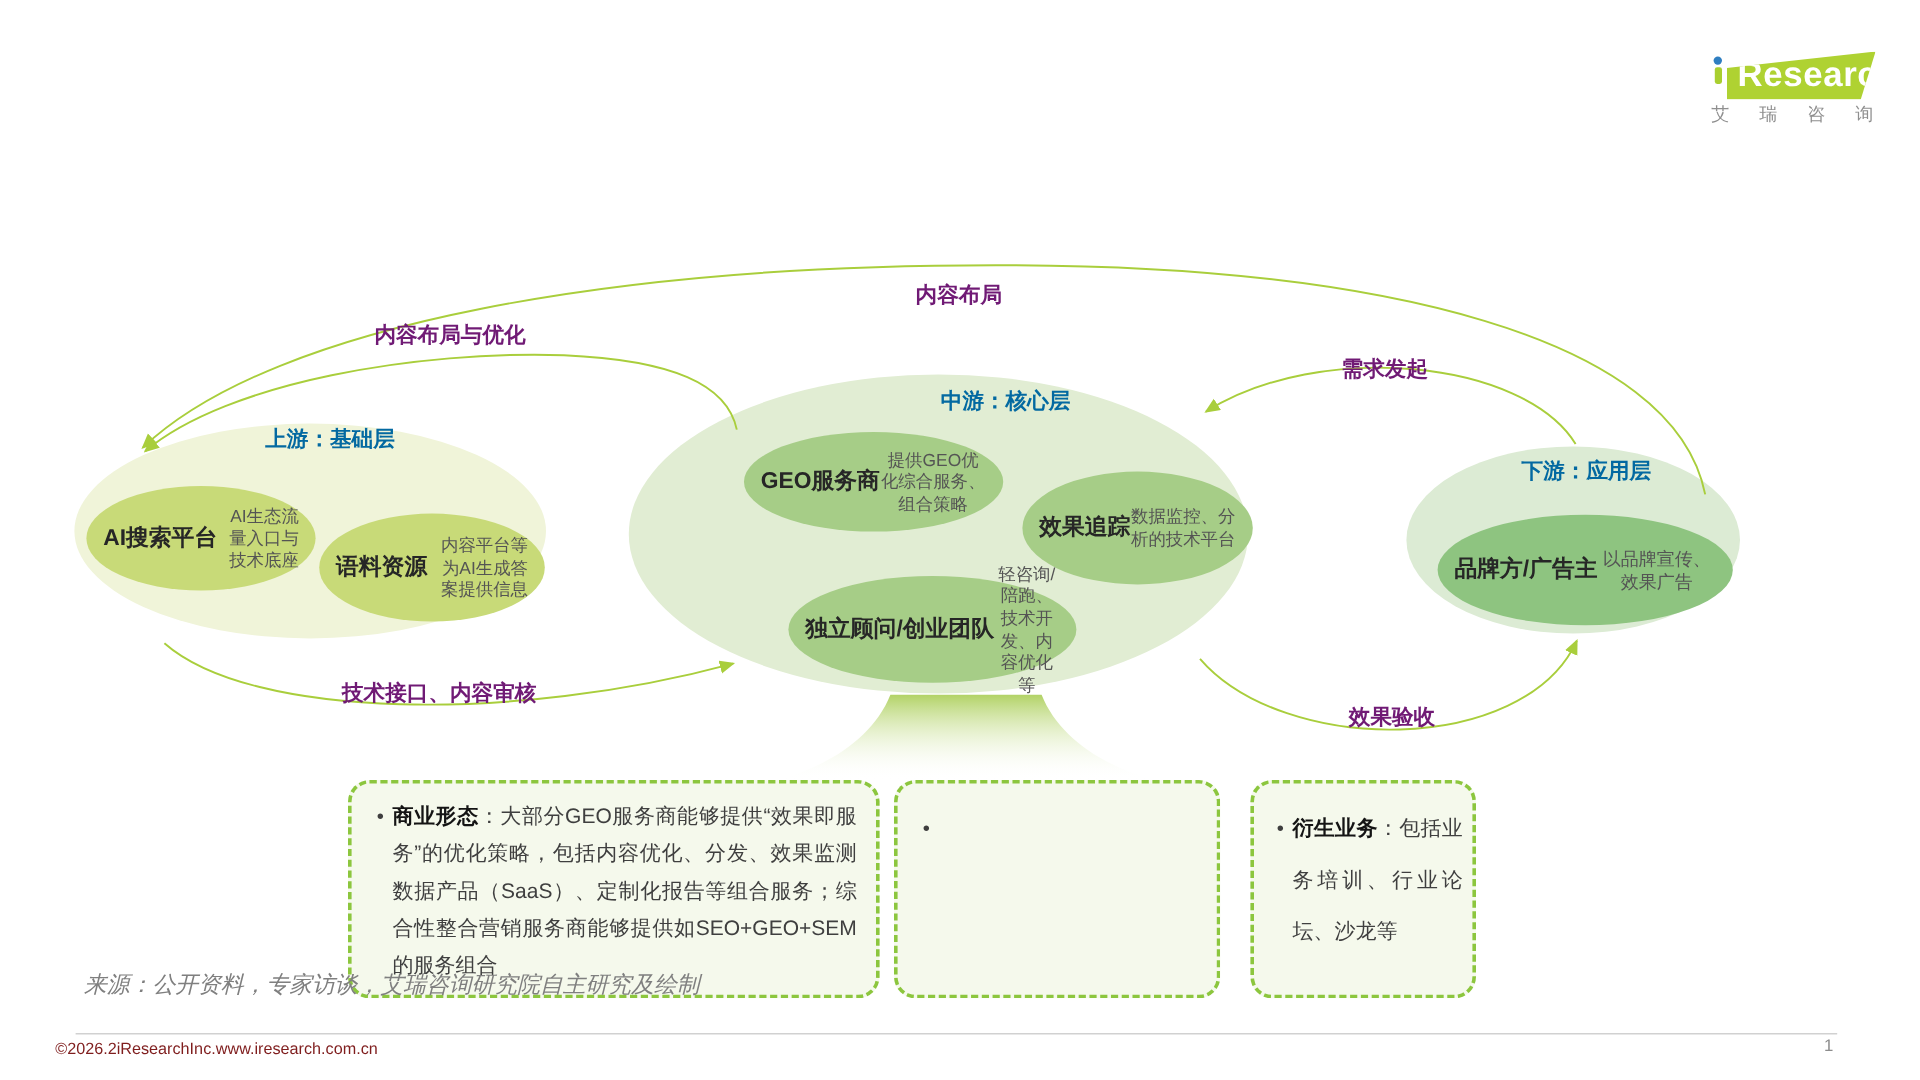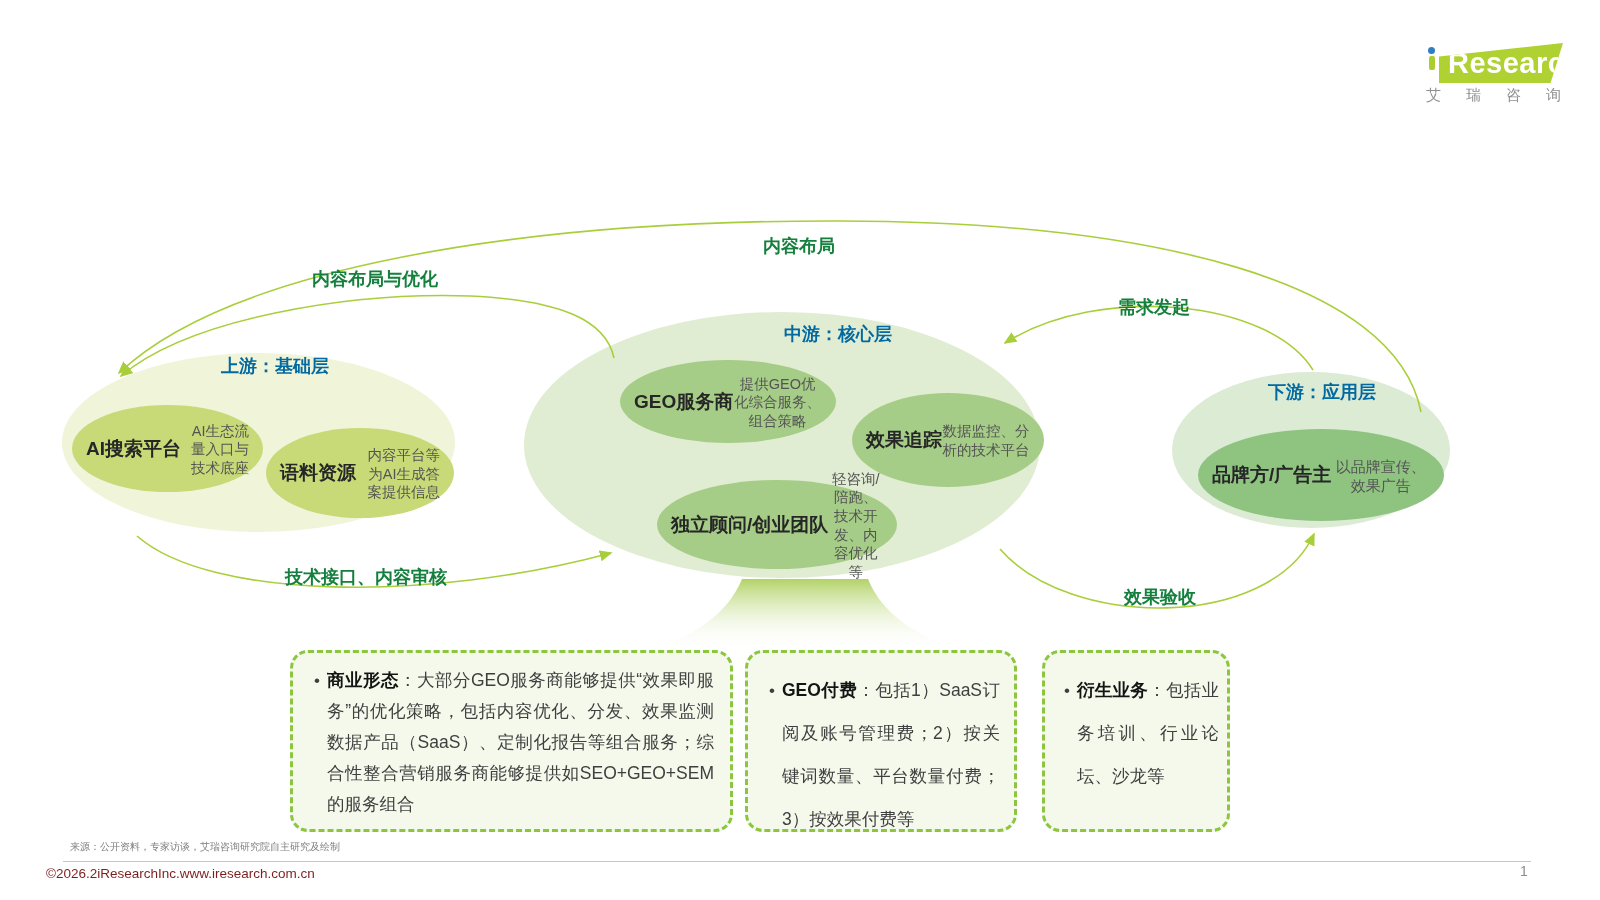--- a/index.html
+++ b/index.html
@@ -34,36 +34,36 @@
   .node-title{font-size:19px;font-weight:bold;color:#262626;line-height:1.25;white-space:nowrap;}
   .node-desc{font-size:14.5px;color:#545454;line-height:1.28;margin-top:2px;}
   .n-ai{left:72px;top:405px;width:191px;height:87px;}
   .n-corpus{left:266px;top:428px;width:188px;height:90px;}
   .n-geo{left:620px;top:360px;width:216px;height:83px;}
   .n-track{left:852px;top:393px;width:192px;height:94px;}
   .n-consult{left:657px;top:480px;width:240px;height:89px;}
   .n-brand{left:1198px;top:429px;width:246px;height:92px;}
   .n-brand .node-desc{font-size:15px;}
   
-  .flow-label{font-size:18px;font-weight:bold;color:#15803d;white-space:nowrap;transform:translateX(-50%);}
+  .flow-label{font-size:18px;font-weight:bold;color:#701a75;white-space:nowrap;transform:translateX(-50%);}
   
   .note-box{box-sizing:border-box;border:3px dashed #8cc63e;border-radius:18px;background:#f5f9ec;
     display:flex;align-items:flex-start;}
   .note-1{left:290px;top:650px;width:443px;height:182px;padding:12px 16px 8px 14px;}
   .note-2{left:745px;top:650px;width:272px;height:182px;padding:16px 14px 8px 14px;}
   .note-3{left:1042px;top:650px;width:188px;height:182px;padding:16px 8px 8px 12px;}
   .note-bullet{width:20px;flex:none;text-align:center;font-size:17px;color:#3f3f3f;}
   .note-text{margin:0;font-size:17.5px;color:#3f3f3f;text-align:justify;}
   .note-1 .note-bullet{line-height:31px;}
   .note-1 .note-text{line-height:31px;}
   .note-2 .note-bullet,.note-3 .note-bullet{line-height:43px;}
   .note-2 .note-text,.note-3 .note-text{line-height:43px;}
   .note-text b{color:#141414;}
   
-  .src-line{left:70px;top:840px;font-size:10px;color:#7f7f7f;}
+  .src-line{left:70px;top:808px;font-size:19px;color:#7f7f7f;font-style:italic;}
   .footer-rule{left:63px;top:861px;width:1468px;height:1px;background:#c6c6c6;}
   .copyright{left:46px;top:866px;font-size:13.5px;color:#7f1d1d;}
   .page-num{left:1520px;top:863px;font-size:14px;color:#8c8c8c;}
   svg.layer{position:absolute;left:0;top:0;}
 </style>
 </head>
 <body>
 
 <div class="abs cluster cluster-up"></div>
 <div class="abs cluster cluster-mid"></div>
@@ -123,21 +123,20 @@
   <div class="node-title">品牌方/广告主</div>
   <div class="node-desc">以品牌宣传、效果广告</div>
 </div>
 
 <div class="abs note-box note-1">
   <span class="note-bullet">•</span>
   <p class="note-text"><b>商业形态</b><span>：大部分GEO服务商能够提供“效果即服务”的优化策略，包括内容优化、分发、效果监测数据产品（SaaS）、定制化报告等组合服务；综合性整合营销服务商能够提供如SEO+GEO+SEM的服务组合</span></p>
 </div>
 <div class="abs note-box note-2">
   <span class="note-bullet">•</span>
-  <p class="note-text"><b>GEO付费</b><span>：包括1）SaaS订阅及账号管理费；2）按关键词数量、平台数量付费；3）按效果付费等</span></p>
 </div>
 <div class="abs note-box note-3">
   <span class="note-bullet">•</span>
   <p class="note-text"><b>衍生业务</b><span>：包括业务培训、行业论坛、沙龙等</span></p>
 </div>
 
 <div class="abs logo-wrap">
   <div class="logo-i-dot"></div>
   <div class="logo-i-stem"></div>
   <div class="logo-flag">

